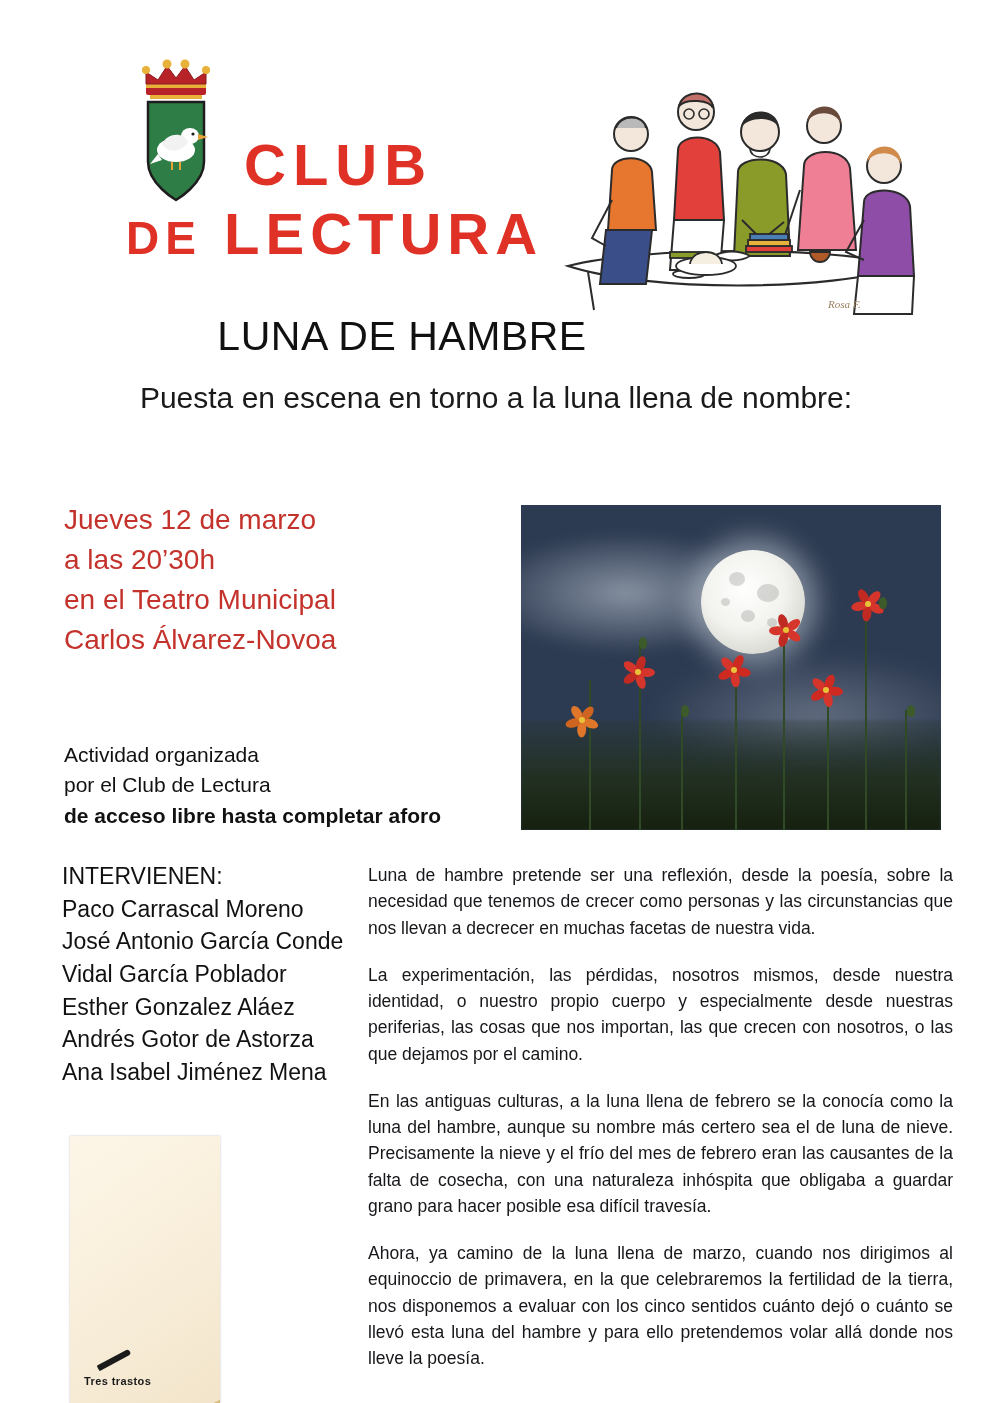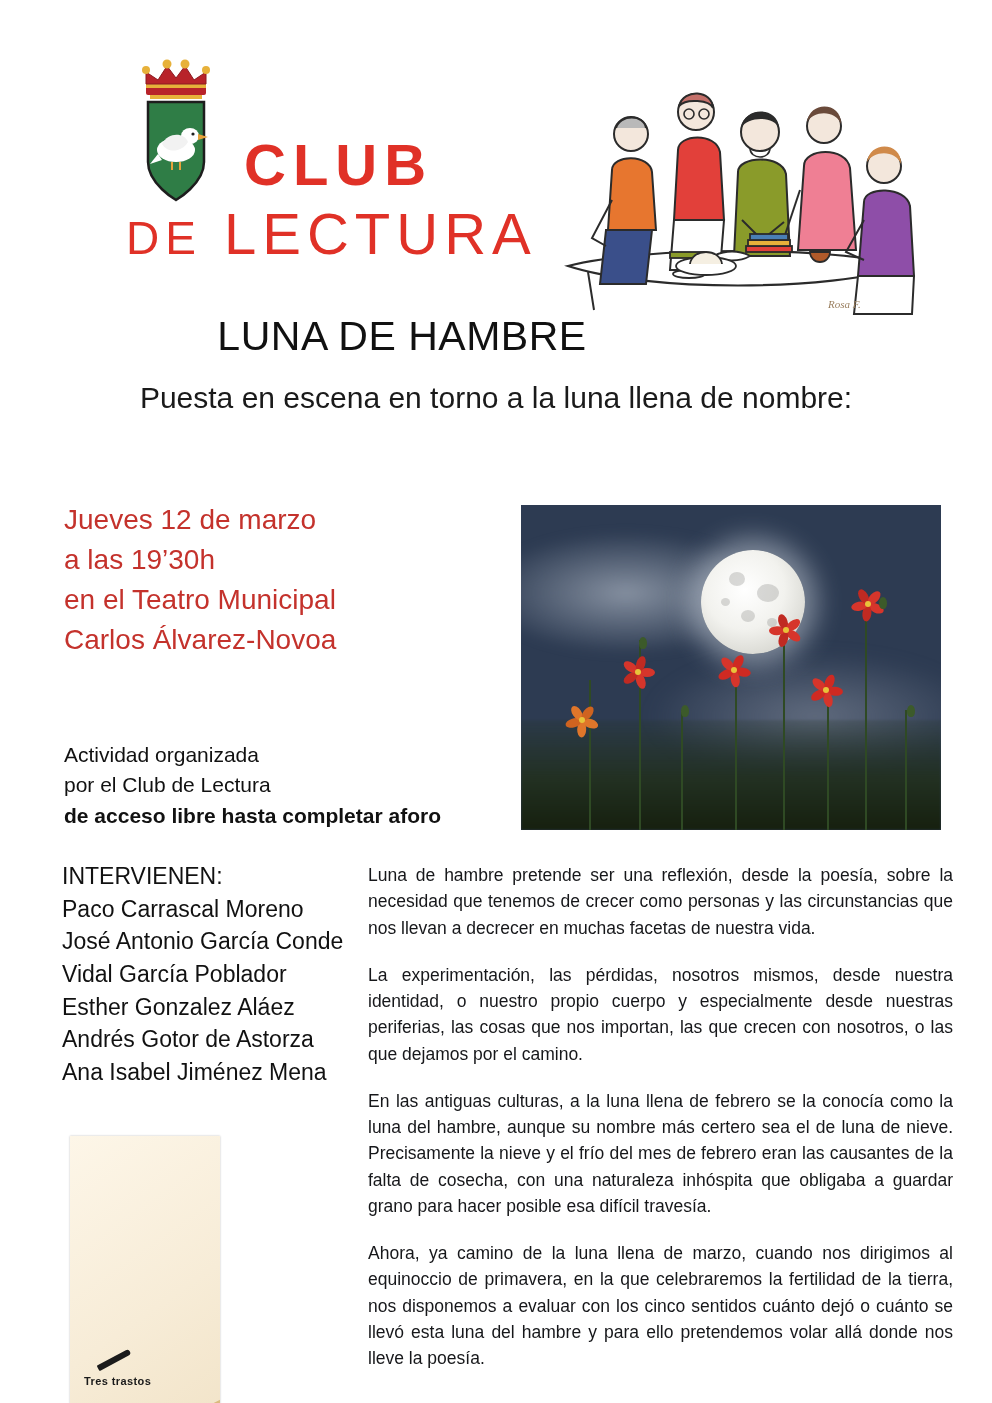--- a/index.html
+++ b/index.html
@@ -40,21 +40,21 @@
     letter-spacing: 7px;
     color: #e03127;
     line-height: 1;
     font-family: "Liberation Sans", sans-serif;
   }
   .club-title2 {
     position: absolute;
     left: 126px;
     top: 175px;
     font-size: 58px;
-    font-weight: normal;
+    font-weight: bold;
     letter-spacing: 6px;
     color: #e03127;
     line-height: 1;
   }
   .club-title2 .small {
     font-size: 46px;
   }
   .illo {
     position: absolute;
     left: 528px;
@@ -370,21 +370,21 @@
   </div>
 </div>
 
 <div class="main-title">LUNA DE HAMBRE</div>
 <div class="subtitle">
   <div>Puesta en escena en torno a la luna llena de nombre:</div>
 </div>
 
 <div class="event-info">
   <div>Jueves 12 de marzo</div>
-  <div>a las 19’30h</div>
+  <div>a las 20’30h</div>
   <div>en el Teatro Municipal</div>
   <div>Carlos Álvarez-Novoa</div>
 </div>
 
 <div class="organizer">
   <div>Actividad organizada</div>
   <div>por el Club de Lectura</div>
   <div class="bold">de acceso libre hasta completar aforo</div>
 </div>
 

